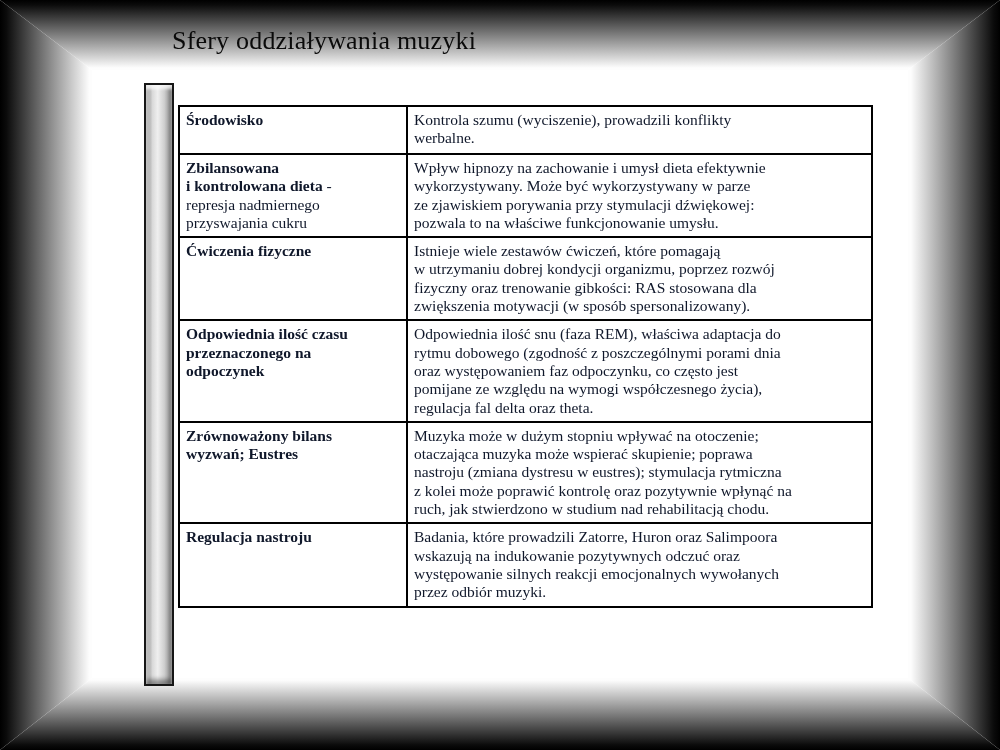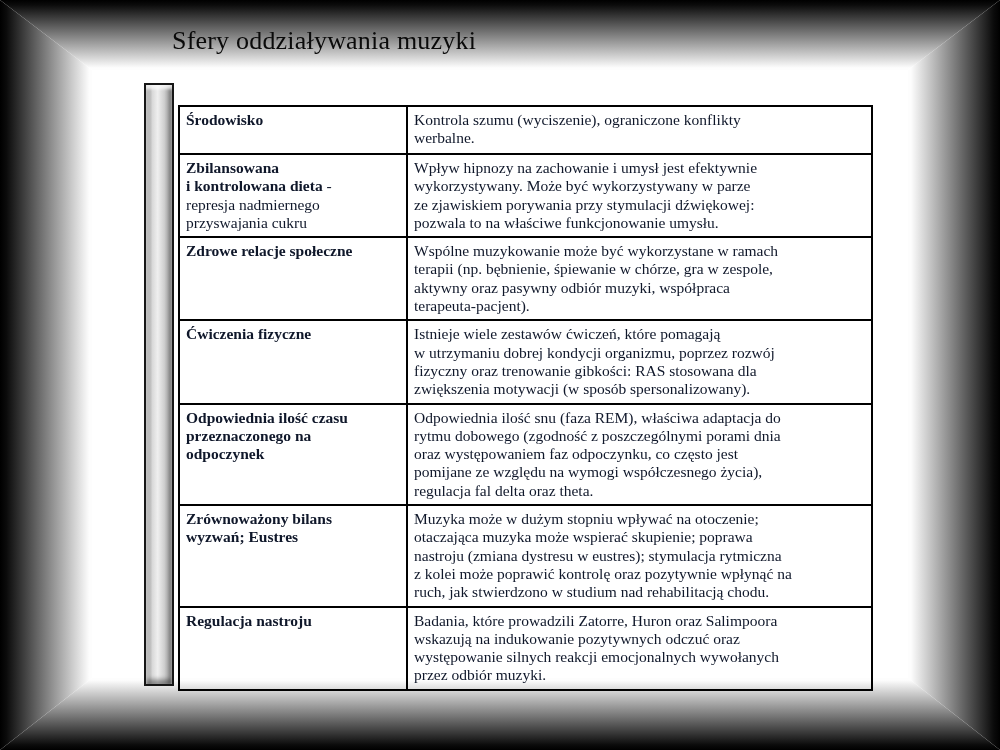--- a/index.html
+++ b/index.html
@@ -79,39 +79,32 @@
   <div class="frame frame-right"></div>
 
   <div class="title">Sfery oddziaływania muzyki</div>
 
   <div class="pillar"></div>
 
   <table class="content">
     <tbody>
       <tr class="r0">
         <td class="term"><span class="b">Środowisko</span><span></span></td>
-        <td class="desc">Kontrola szumu (wyciszenie), ograniczone konflikty
+        <td class="desc">Kontrola szumu (wyciszenie), prowadzili konflikty
 werbalne.</td>
       </tr>
       <tr class="r1">
         <td class="term"><span class="b">Zbilansowana
 i kontrolowana dieta</span><span> -
 represja nadmiernego
 przyswajania cukru</span></td>
-        <td class="desc">Wpływ hipnozy na zachowanie i umysł jest efektywnie
+        <td class="desc">Wpływ hipnozy na zachowanie i umysł dieta efektywnie
 wykorzystywany. Może być wykorzystywany w parze
 ze zjawiskiem porywania przy stymulacji dźwiękowej:
 pozwala to na właściwe funkcjonowanie umysłu.</td>
-      </tr>
-      <tr class="r2">
-        <td class="term"><span class="b">Zdrowe relacje społeczne</span><span></span></td>
-        <td class="desc">Wspólne muzykowanie może być wykorzystane w ramach
-terapii (np. bębnienie, śpiewanie w chórze, gra w zespole,
-aktywny oraz pasywny odbiór muzyki, współpraca
-terapeuta-pacjent).</td>
       </tr>
       <tr class="r3">
         <td class="term"><span class="b">Ćwiczenia fizyczne</span><span></span></td>
         <td class="desc">Istnieje wiele zestawów ćwiczeń, które pomagają
 w utrzymaniu dobrej kondycji organizmu, poprzez rozwój
 fizyczny oraz trenowanie gibkości: RAS stosowana dla
 zwiększenia motywacji (w sposób spersonalizowany).</td>
       </tr>
       <tr class="r4">
         <td class="term"><span class="b">Odpowiednia ilość czasu

